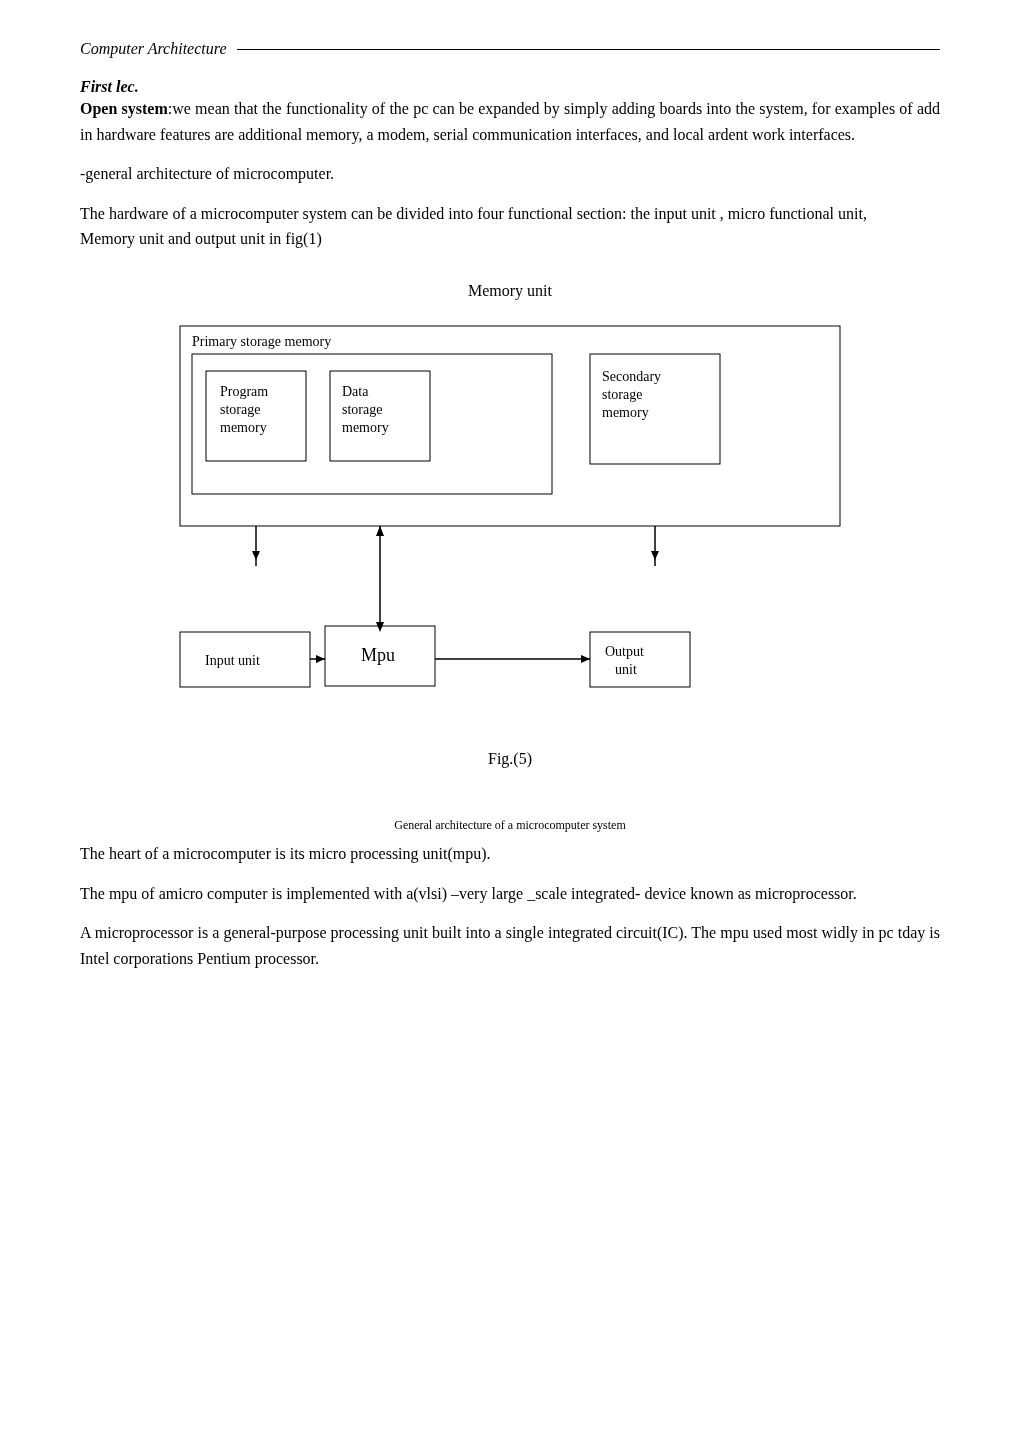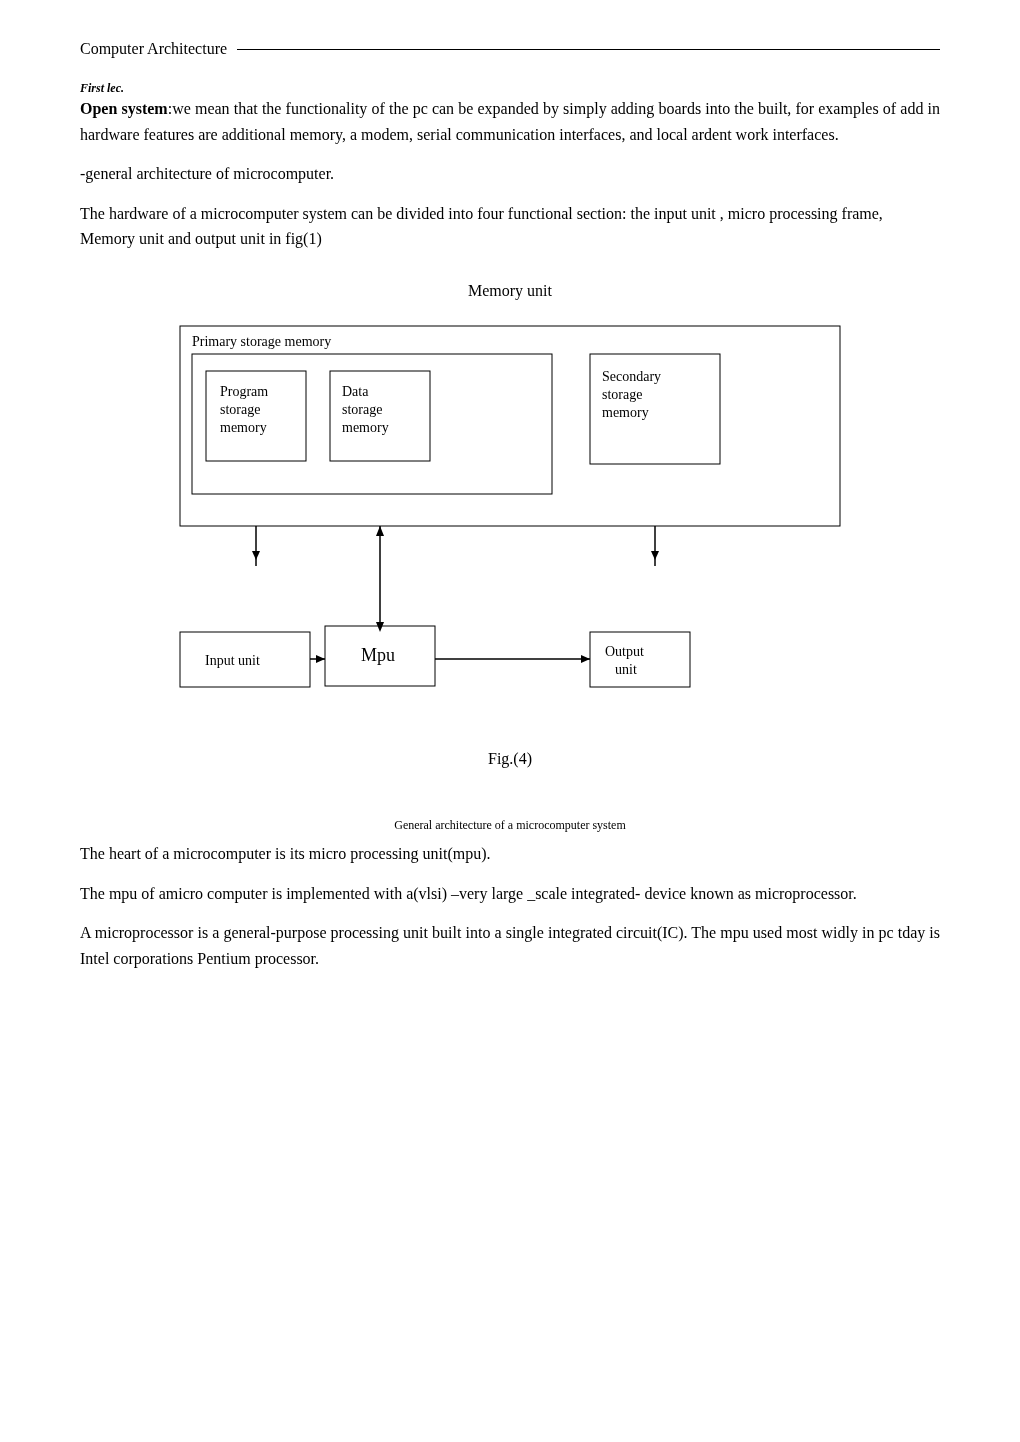--- a/index.html
+++ b/index.html
@@ -18,34 +18,35 @@
       padding: 40px 80px;
     }
 
     .header {
       display: flex;
       align-items: center;
       margin-bottom: 20px;
     }
 
     .header-title {
+      font-style: italic;
       font-size: 16px;
     }
 
     .header-line {
       flex: 1;
       height: 1px;
       background: #000;
       margin-left: 10px;
     }
 
     .section-title {
       font-style: italic;
       font-weight: bold;
-      font-size: 12px;
+      font-size: 16px;
       margin-bottom: 8px;
     }
 
     .paragraph {
       text-align: justify;
       line-height: 1.6;
       margin-bottom: 14px;
     }
 
     .bullet-list {
@@ -91,32 +92,32 @@
 <div class="header">
   <span class="header-title">Computer Architecture</span>
   <div class="header-line"></div>
 </div>
 
 <div>
   <span class="section-title">First lec.</span>
 </div>
 
 <p class="paragraph">
-  <strong>Open system</strong><span>:we mean that the functionality of the pc can be expanded by simply adding boards into the built, for examples of add in hardware features are additional memory, a modem, serial communication interfaces, and local ardent work interfaces.</span>
+  <strong>Open system</strong><span>:we mean that the functionality of the pc can be expanded by simply adding boards into the system, for examples of add in hardware features are additional memory, a modem, serial communication interfaces, and local ardent work interfaces.</span>
 </p>
 
 <div class="bullet-list">
 </div>
 
 <p class="paragraph">
   <span>-general architecture of microcomputer.</span>
 </p>
 
 <p class="paragraph">
-  <span>The hardware of a microcomputer system can be divided into four functional section: the input unit , micro processing frame,</span><br>
+  <span>The hardware of a microcomputer system can be divided into four functional section: the input unit , micro functional unit,</span><br>
   <span>Memory unit and output unit in fig(1)</span>
 </p>
 
 <div class="diagram-section">
   <div class="diagram-title">Memory unit</div>
 
   <div class="diagram-svg-wrapper">
     <svg width="680" height="400" xmlns="http://www.w3.org/2000/svg" font-family="Times New Roman, Times, serif" font-size="14">
 
       <rect x="10" y="10" width="660" height="200" fill="none" stroke="#000" stroke-width="1"></rect>
@@ -163,20 +164,20 @@
 
       <line x1="140" y1="343" x2="155" y2="343" stroke="#000" stroke-width="1.5"></line>
       <polygon points="155,343 146,339 146,347" fill="#000"></polygon>
 
       <line x1="265" y1="343" x2="420" y2="343" stroke="#000" stroke-width="1.5"></line>
       <polygon points="420,343 411,339 411,347" fill="#000"></polygon>
 
     </svg>
   </div>
 
-  <div class="fig-caption">Fig.(4)</div>
+  <div class="fig-caption">Fig.(5)</div>
 </div>
 
 <p class="general-arch-title">General architecture of a microcomputer system</p>
 
 <p class="paragraph">The heart of a microcomputer is its micro processing unit(mpu).</p>
 <p class="paragraph">The mpu of amicro computer is implemented with a(vlsi) –very large _scale integrated- device known as microprocessor.</p>
 <p class="paragraph">A microprocessor is a general-purpose processing unit built into a single integrated circuit(IC). The mpu used most widly in pc tday is Intel corporations Pentium processor.</p>
 
 </body></html>

